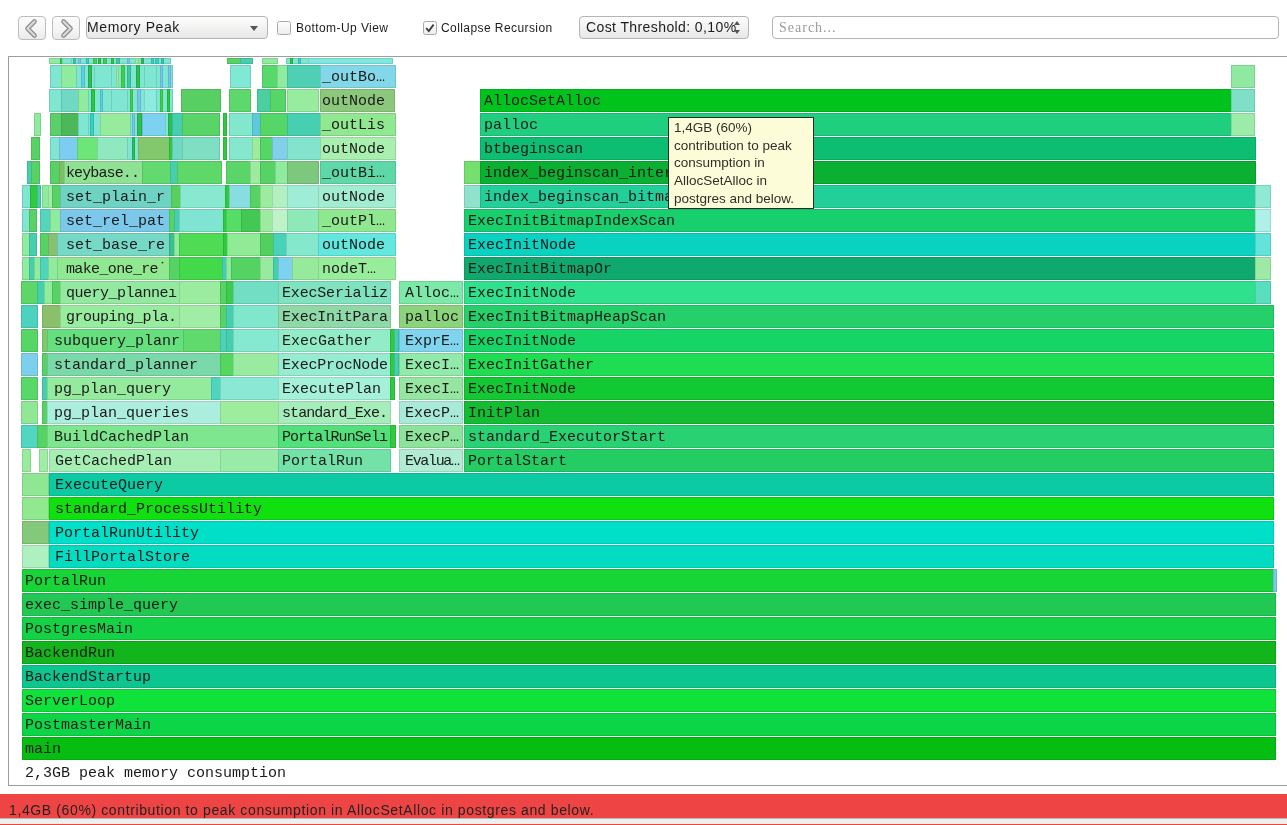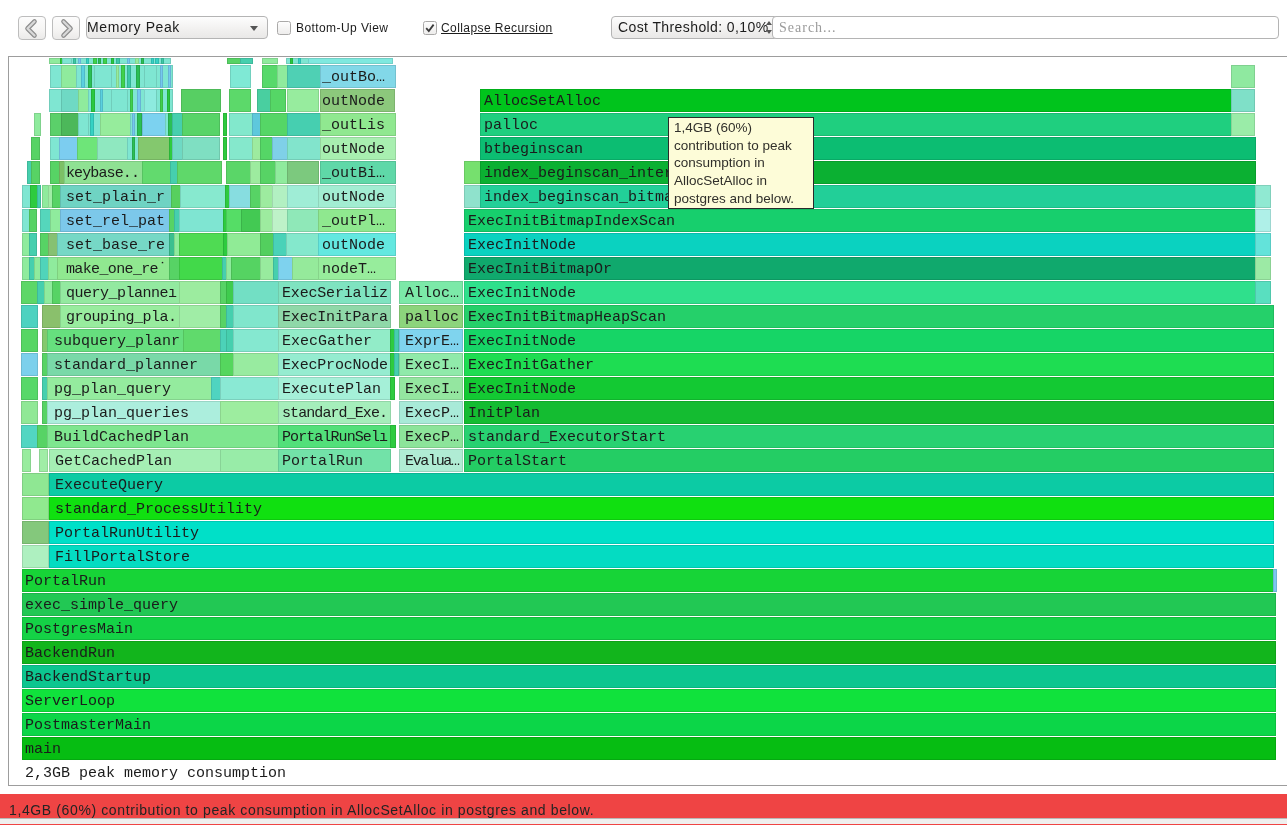--- a/index.html
+++ b/index.html
@@ -9,21 +9,21 @@
 .combo { position:absolute; left:86px; top:16px; width:182px; height:23px;
   border:1px solid #b4b4b4; border-radius:4px; background:linear-gradient(#fdfdfd,#f1f0ef 60%,#e9e8e7);
   font-size:14px; letter-spacing:0.6px; color:#1c1c1c; line-height:21px; }
 .combo .arr { position:absolute; right:9px; top:9px; width:0; height:0;
   border-left:4.5px solid transparent; border-right:4.5px solid transparent; border-top:5px solid #555; }
 .cb { position:absolute; top:21px; width:14px; height:14px; border:1px solid #aaa9a8;
   border-radius:2.5px; background:linear-gradient(#fdfdfd,#eeedec); }
 .cblab { position:absolute; top:21px; font-size:12px; letter-spacing:0.42px; color:#1c1c1c; }
 .spin { position:absolute; left:579px; top:16px; width:170px; height:23px;
   border:1px solid #b4b4b4; border-radius:4px; background:linear-gradient(#fdfdfd,#f1f0ef 60%,#e9e8e7);
-  font-size:14px; letter-spacing:0.4px; color:#1c1c1c; line-height:21px; padding-left:6px;margin-left:32px; }
+  font-size:14px; letter-spacing:0.4px; color:#1c1c1c; line-height:21px; padding-left:6px; }
 .search { position:absolute; left:772px; top:16px; width:507px; height:23px;
   border:1px solid #b4b4b4; border-radius:4px; background:#fff;
   font-size:14px; letter-spacing:1.0px; color:#9b9b9b; line-height:21px; padding-left:6px;font-family:Liberation Serif, serif; }
 
 .flame { position:absolute; left:8px; top:56px; width:1281px; height:730px;
   border:1px solid #9d9d9d; background:#fff; }
 
 .tip { position:absolute; left:668px; top:117px; width:146px; height:92px;
   background:#fdfcd8; border:1px solid #2a2a2a; font-size:13.5px; line-height:17.7px;
   color:#31302b; padding:1px 12px 0 5px; }
@@ -44,21 +44,21 @@
       <path d="M10.5 3.5 L17.5 10.5 L10.5 17.5" fill="none" stroke="#d9d9d9" stroke-width="2.2" stroke-linecap="round" stroke-linejoin="round"></path>
     </svg></div>
 <div class="combo">Memory Peak<span class="arr"></span></div>
 <div class="cb" style="left:277px;"></div>
 <div class="cblab" style="left:296px;">Bottom-Up View</div>
 <div class="cb" style="left:423px;">
     <svg width="12" height="12" viewBox="0 0 12 12" style="position:absolute;left:0px;top:0px">
       <path d="M2.2 6.2 L4.8 9 L9.6 2.6" stroke="#3a3a3a" stroke-width="1.8" fill="none"></path>
     </svg>
   </div>
-<div class="cblab" style="left:441px;text-decoration:underline;">Collapse Recursion</div>
+<div class="cblab" style="left:441px;">Collapse Recursion</div>
 <div class="spin">Cost Threshold: 0,10%
   <svg width="20" height="21" viewBox="0 0 20 21" style="position:absolute;right:1px;top:0px">
    <path d="M10 4 L13 8 L7 8 Z" fill="#555"></path>
       <path d="M10 17 L13 13 L7 13 Z" fill="#555"></path>
   </svg>
 </div>
 <div class="search">Search...</div>
 
 <div class="flame"></div>
 <svg width="1287" height="825" viewBox="0 0 1287 825" shape-rendering="crispEdges" style="position:absolute;left:0;top:0">

